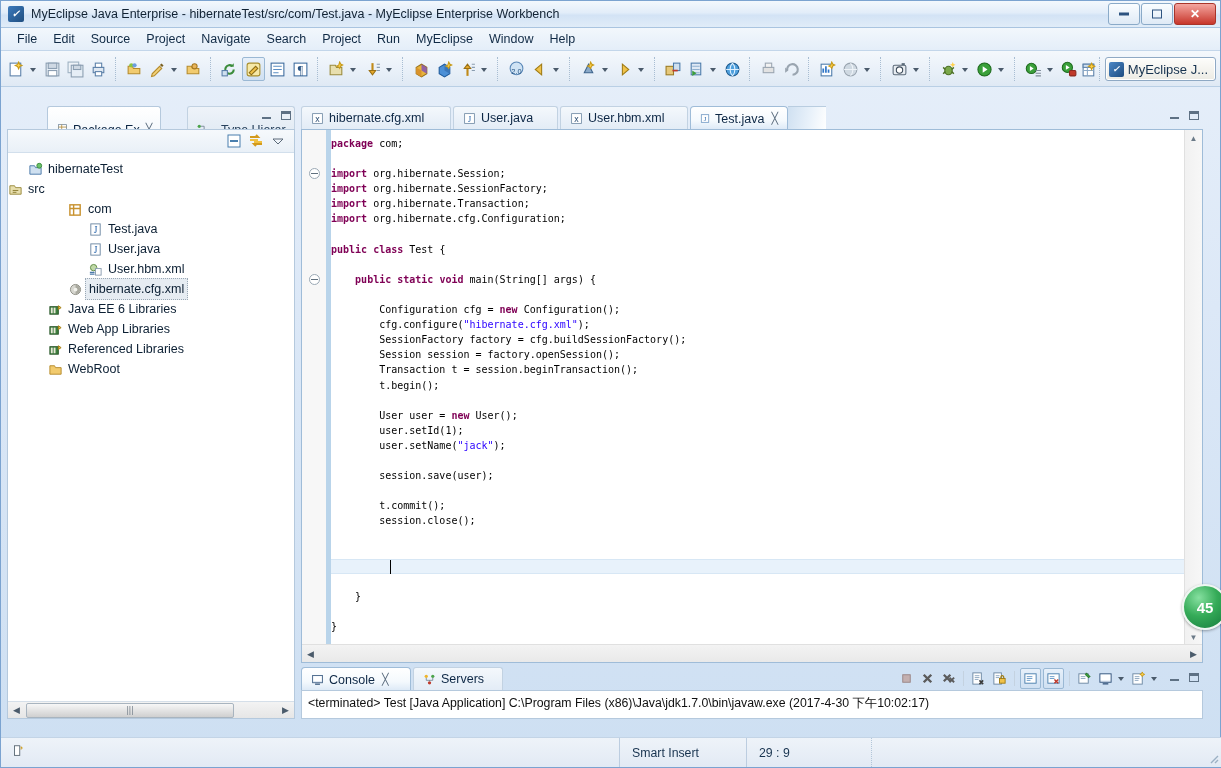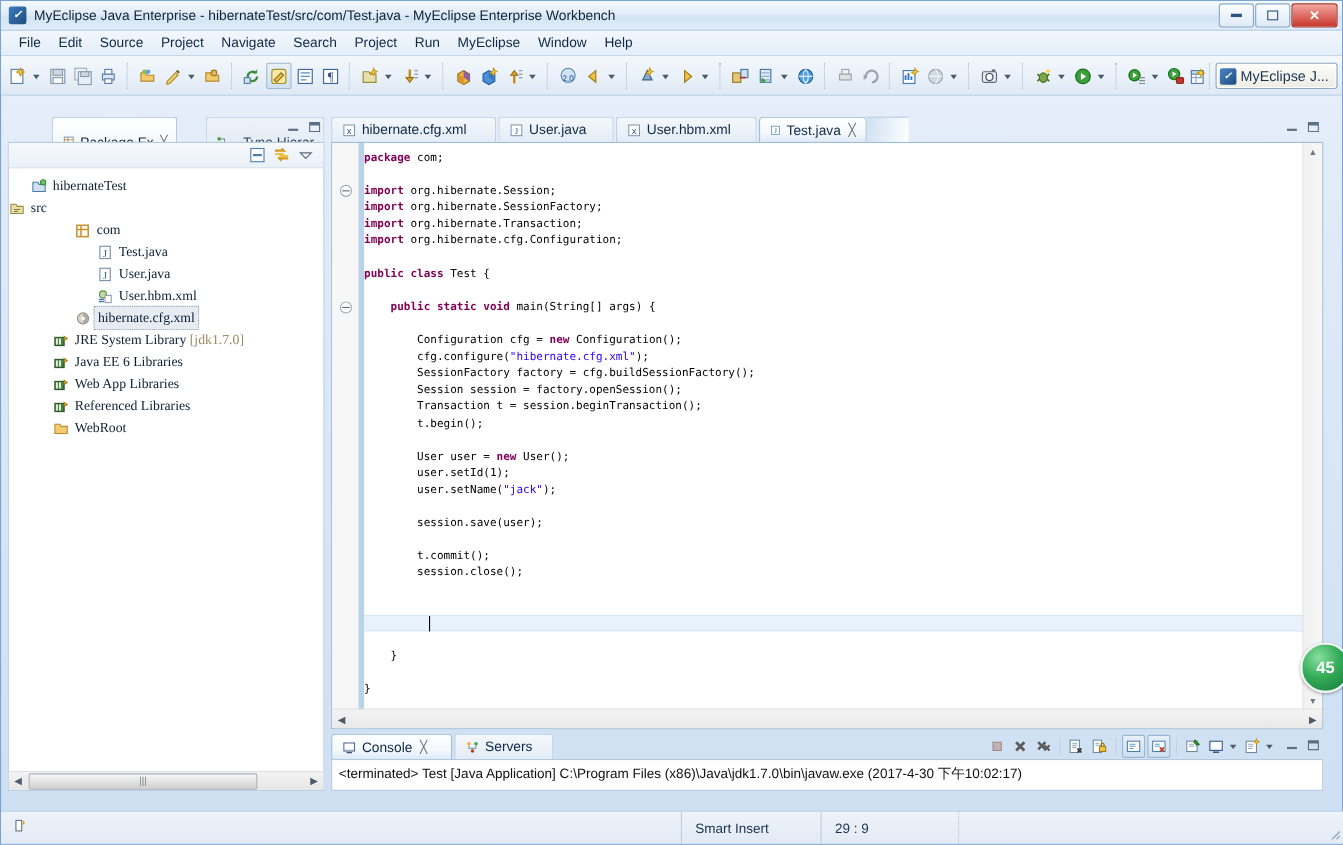--- a/index.html
+++ b/index.html
@@ -139,21 +139,21 @@
     background:#fff;border:1px solid #b5c9dd;box-sizing:border-box;
   }
   .view-toolbar{
     height:22px;background:linear-gradient(180deg,#f6f9fc,#e9f0f7);
     border-bottom:1px solid #d2dfec;
     display:flex;align-items:center;justify-content:flex-end;gap:6px;padding-right:8px;
   }
   .vt-ico{width:16px;height:16px;}
   .tree{padding:6px 0 0 0;font-size:12.5px;color:#0b1f33;}
   .tree-row{height:20px;display:flex;align-items:center;gap:5px;white-space:nowrap;}
-  .tree-row .lbl{line-height:20px;font-family:Liberation Serif, serif;}
+  .tree-row .lbl{line-height:20px;}
   .tree-row.selected .lbl{
     background:#e6ecf2;border:1px dotted #9aa8b5;padding:0 3px;margin-left:-3px;
   }
   .dim{color:#9a8b62;}
   .hscroll{
     position:absolute;left:0;bottom:0;width:100%;height:17px;
     background:linear-gradient(180deg,#f3f3f3,#e6e6e6);
     border-top:1px solid #d5dfe9;display:flex;align-items:center;box-sizing:border-box;
   }
   .hs-arrow{width:17px;height:15px;display:flex;align-items:center;justify-content:center;font-size:9px;color:#4b5b6b;}
@@ -679,29 +679,20 @@
               </svg>
               <span class="lbl">hibernate.cfg.xml</span>
             </div>
             <div class="tree-row" style="padding-left: 40px;">
               <svg style="width:15px;height:15px;display:block" viewBox="0 0 16 16">
                 <rect x="2" y="5" width="9" height="8" fill="#3f7f3f" stroke="#255225"></rect>
                 <rect x="3" y="6" width="2" height="6" fill="#e8e8d8"></rect>
                 <rect x="6" y="6" width="2" height="6" fill="#e8e8d8"></rect>
                 <path d="M11 4l3 2-3 2z" fill="#f0c24a" stroke="#a07c14"></path>
               </svg>
-              <span class="lbl">JRE System Library<span class="dim"> [jdk1.7.0]</span></span>
-            </div>
-            <div class="tree-row" style="padding-left: 40px;">
-              <svg style="width:15px;height:15px;display:block" viewBox="0 0 16 16">
-                <rect x="2" y="5" width="9" height="8" fill="#3f7f3f" stroke="#255225"></rect>
-                <rect x="3" y="6" width="2" height="6" fill="#e8e8d8"></rect>
-                <rect x="6" y="6" width="2" height="6" fill="#e8e8d8"></rect>
-                <path d="M11 4l3 2-3 2z" fill="#f0c24a" stroke="#a07c14"></path>
-              </svg>
               <span class="lbl">Java EE 6 Libraries</span>
             </div>
             <div class="tree-row" style="padding-left: 40px;">
               <svg style="width:15px;height:15px;display:block" viewBox="0 0 16 16">
                 <rect x="2" y="5" width="9" height="8" fill="#3f7f3f" stroke="#255225"></rect>
                 <rect x="3" y="6" width="2" height="6" fill="#e8e8d8"></rect>
                 <rect x="6" y="6" width="2" height="6" fill="#e8e8d8"></rect>
                 <path d="M11 4l3 2-3 2z" fill="#f0c24a" stroke="#a07c14"></path>
               </svg>
               <span class="lbl">Web App Libraries</span>

